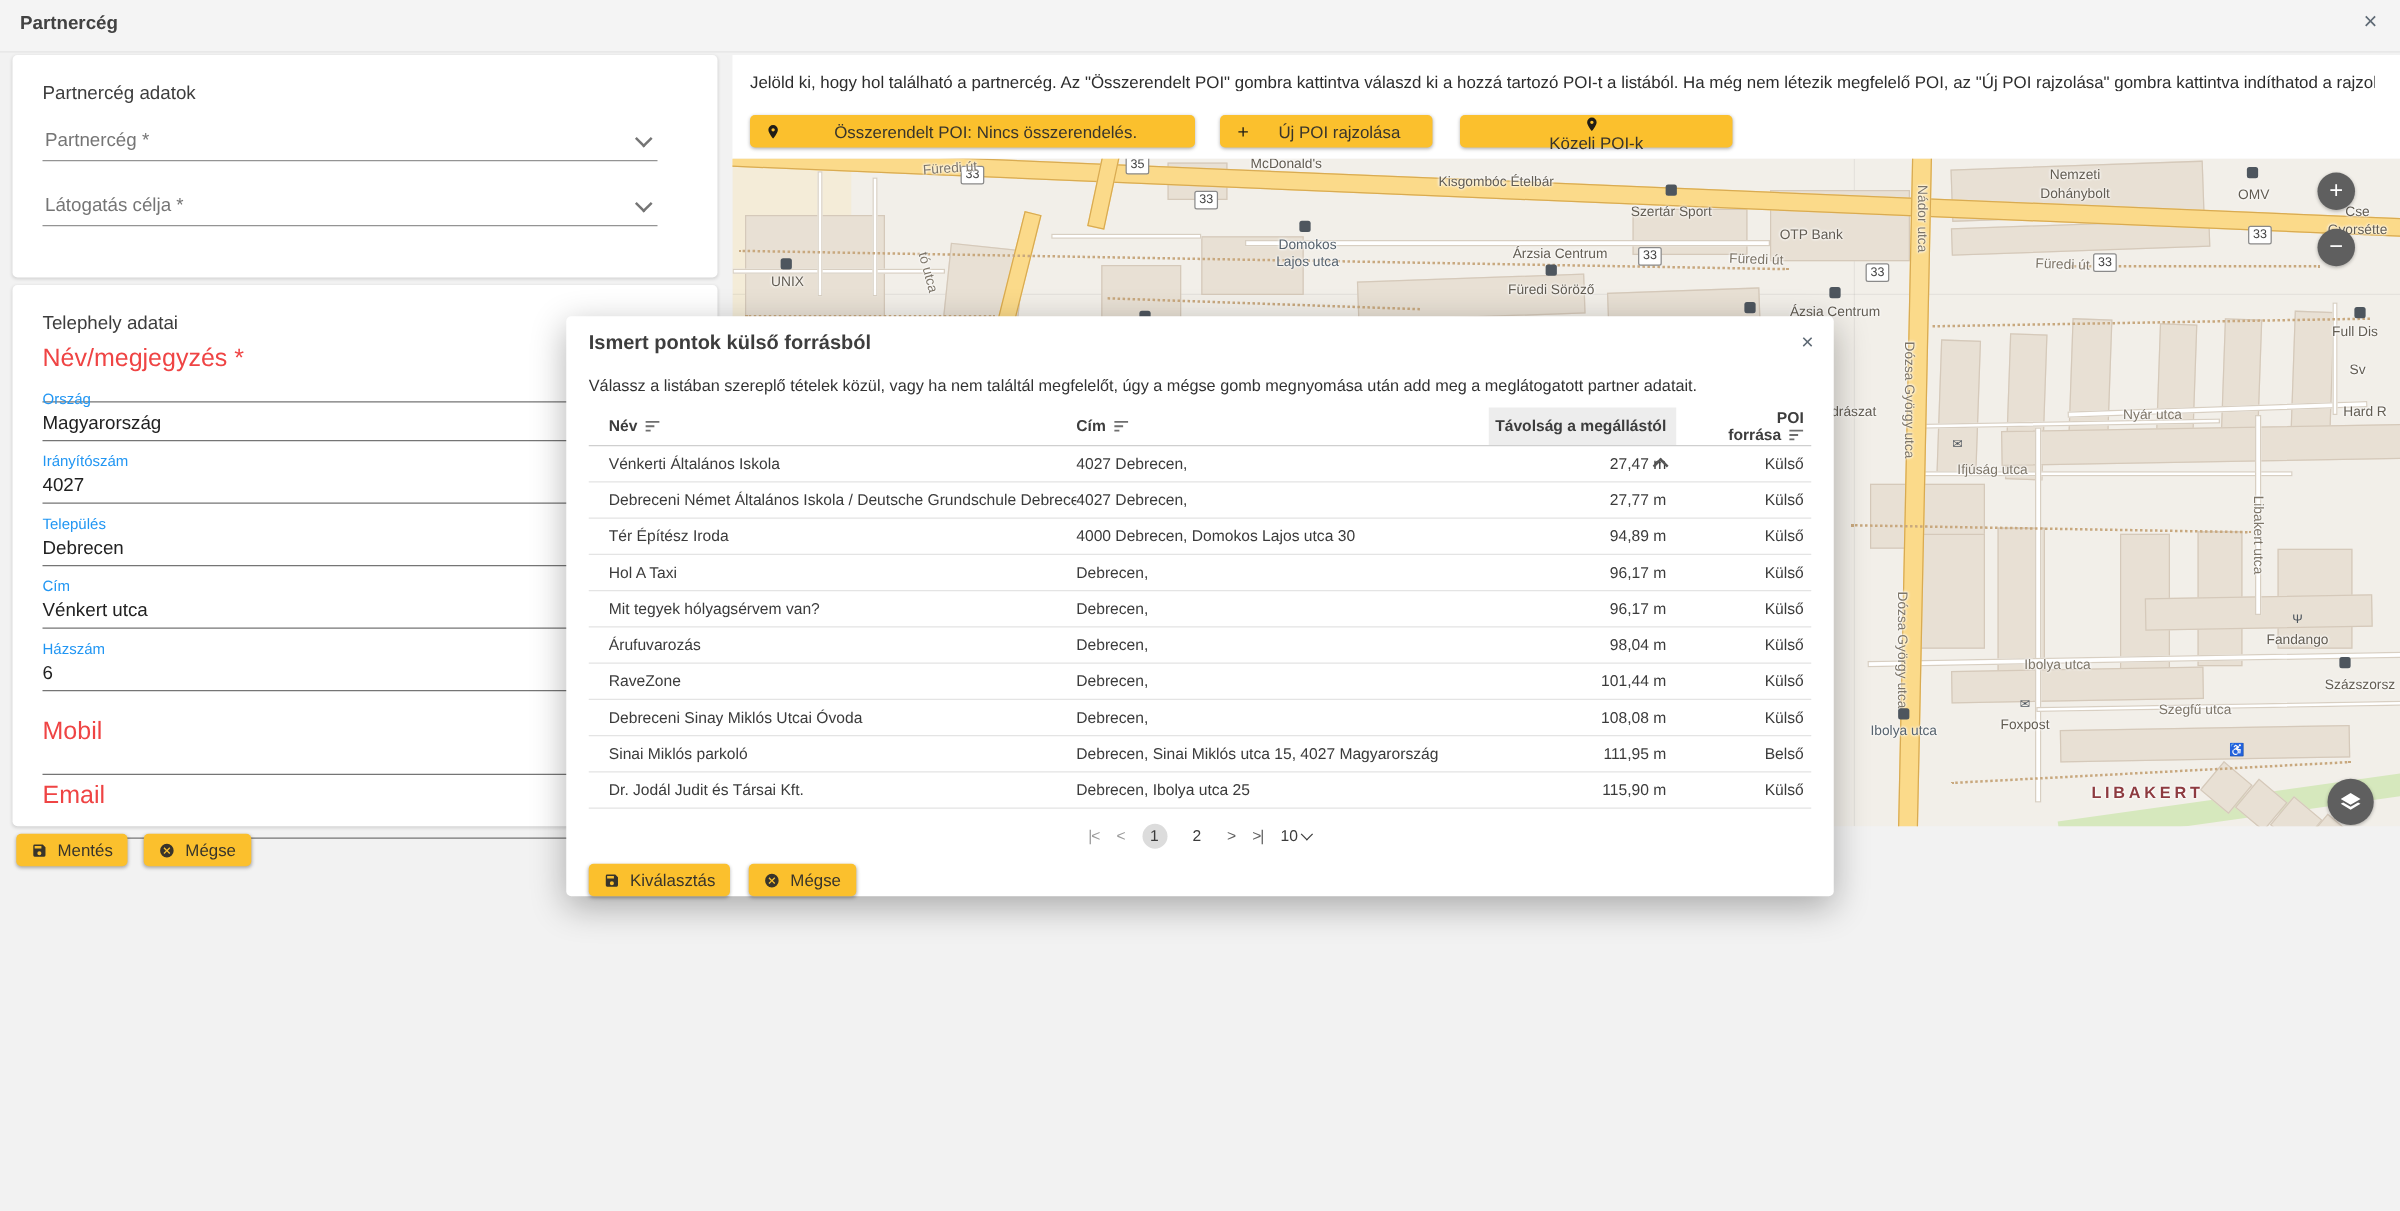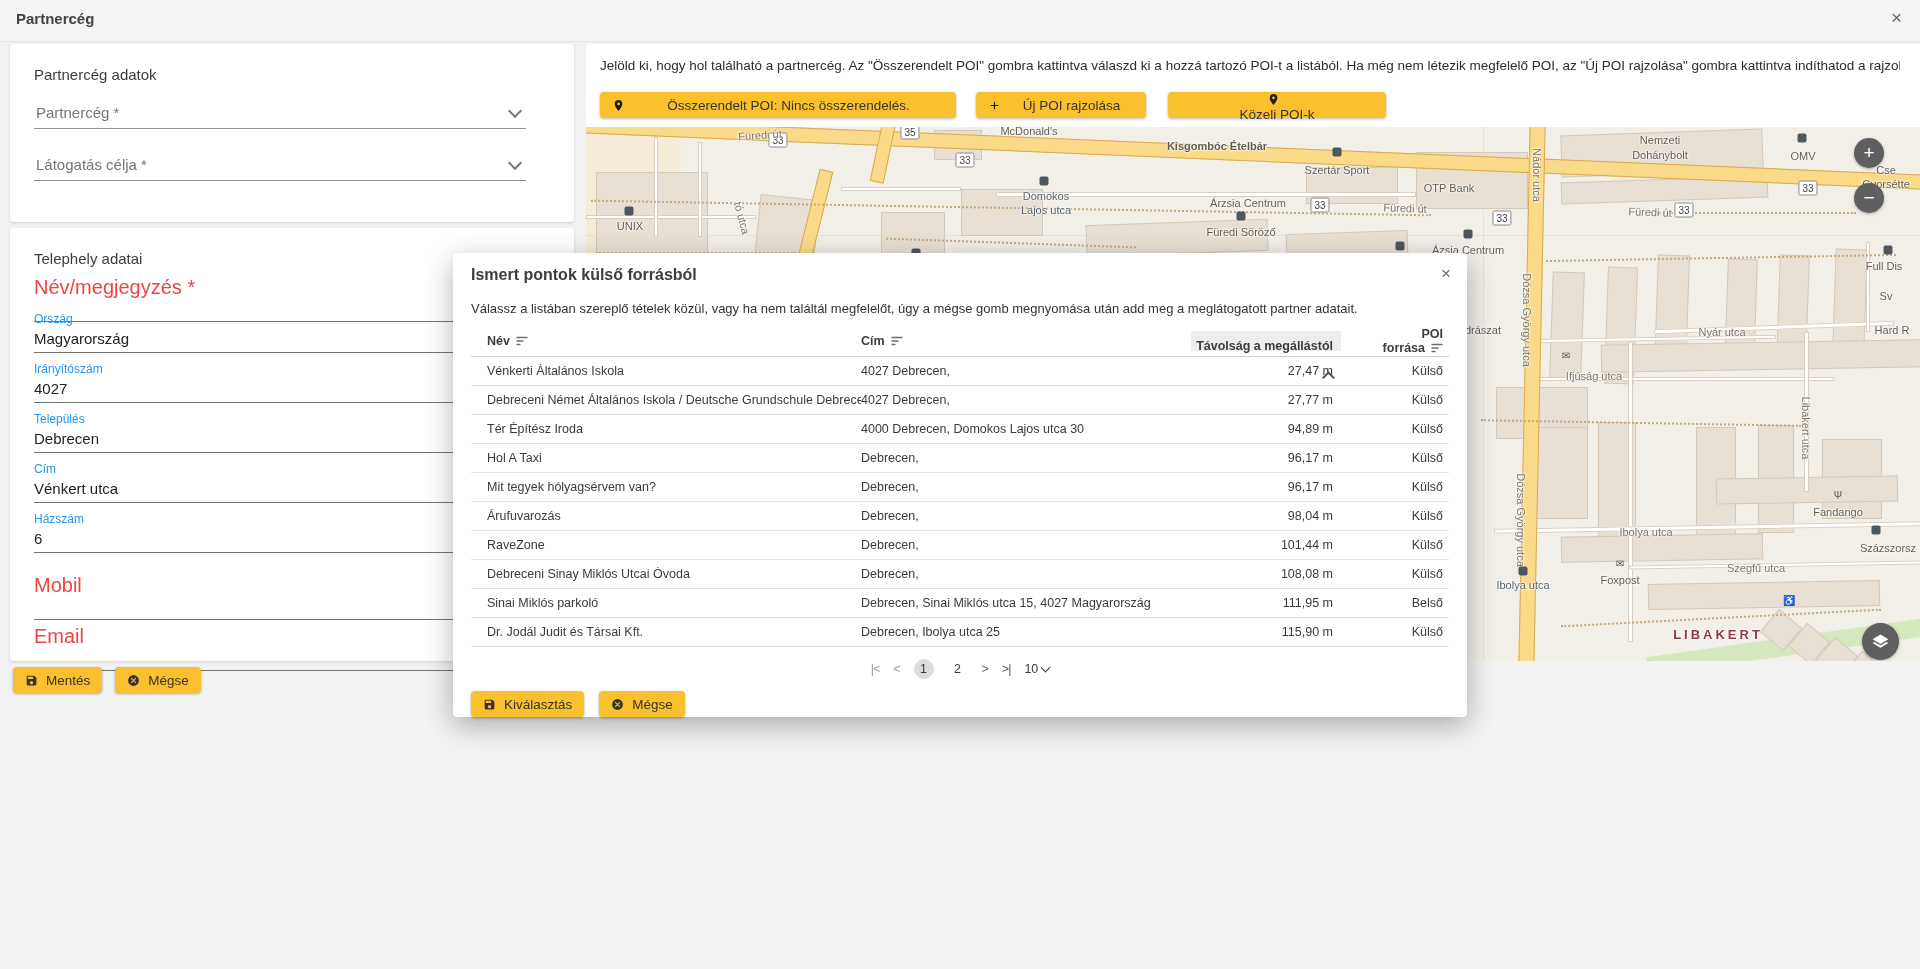--- a/index.html
+++ b/index.html
@@ -72,21 +72,21 @@
   #modal .m-title{font-size:16px;font-weight:bold;color:#3d3d3d;padding-top:13px;}
   #modal .m-x{position:absolute;right:16px;top:11px;font-size:17px;color:#5f6a75;cursor:pointer;}
   #modal .m-desc{font-size:13px;color:#333;margin-top:17px;}
   .tbl{margin-top:10px;}
   .trow{display:flex;align-items:center;height:28px;border-bottom:1px solid #e4e4e4;font-size:12.5px;color:#3b3b3b;}
   .thead{height:30px;border-bottom:1px solid #cfcfcf;font-weight:bold;color:#3d3d3d;}
   .c1{width:390px;padding-left:16px;box-sizing:border-box;overflow:hidden;white-space:nowrap;}
   .c2{width:330px;overflow:hidden;white-space:nowrap;}
   .c3{width:150px;text-align:right;box-sizing:border-box;padding-right:8px;}
   .c4{width:104px;text-align:right;box-sizing:border-box;padding-right:2px;padding-left:35px;}
-  .thead .c3{background:#ededed;height:20px;line-height:30px;}
+  .thead .c3{background:#ededed;height:30px;line-height:30px;}
   .sort-ic{display:inline-block;vertical-align:-1px;margin-left:6px;}
   .asc{display:inline-block;width:7px;height:7px;border-left:2px solid #555;border-top:2px solid #555;transform:rotate(45deg);vertical-align:-2px;margin-left:8px;}
   #pgn{display:flex;align-items:center;justify-content:center;gap:14px;margin-top:12px;font-size:12.5px;color:#9a9a9a;}
   #pgn .nav{cursor:pointer;letter-spacing:-1px;}
   #pgn .nav.on{color:#616161;}
   #pgn .pg{width:20px;height:20px;border-radius:50%;display:flex;align-items:center;justify-content:center;color:#3b3b3b;cursor:pointer;}
   #pgn .pg.cur{background:#dcdcdc;}
   #pgn .size{color:#3b3b3b;display:flex;align-items:center;gap:4px;cursor:pointer;}
   #pgn .size .sch{width:6px;height:6px;border-right:1.5px solid #3b3b3b;border-bottom:1.5px solid #3b3b3b;transform:rotate(45deg);margin-top:-3px;}
   #modal .m-actions{display:flex;gap:15px;margin-top:12px;}
@@ -259,21 +259,21 @@
         <div class="shield" style="left: 324px; top: 5px;">35</div>
         <div class="shield" style="left: 379px; top: 33px;">33</div>
         <div class="shield" style="left: 734px; top: 78px;">33</div>
         <div class="shield" style="left: 916px; top: 91px;">33</div>
         <div class="shield" style="left: 1098px; top: 83px;">33</div>
         <div class="shield" style="left: 1222px; top: 61px;">33</div>
         <div class="m-lab m-street" style="left: 174px; top: 8px; transform: translate(-50%, -50%) rotate(-4deg);">Füredi út</div>
         <div class="m-lab m-street" style="left: 819px; top: 81px; transform: translate(-50%, -50%) rotate(2deg);">Füredi út</div>
         <div class="m-lab m-street" style="left: 1064px; top: 85px; transform: translate(-50%, -50%) rotate(2deg);">Füredi út</div>
         <div class="m-lab m-poi" style="left: 443px; top: 4px;">McDonald's</div>
-        <div class="m-lab m-poi" style="left: 631px; top: 19px; font-weight: bold;">Kisgombóc Ételbár</div>
+        <div class="m-lab m-poi" style="left: 611px; top: 19px;">Kisgombóc Ételbár</div>
         <div class="m-lab m-poi" style="left: 751px; top: 43px;">Szertár Sport</div>
         <div class="m-lab m-poi" style="left: 863px; top: 61px;">OTP Bank</div>
         <div class="m-lab m-poi" style="left: 1074px; top: 13px;">Nemzeti</div>
         <div class="m-lab m-poi" style="left: 1074px; top: 28px;">Dohánybolt</div>
         <div class="m-lab m-poi" style="left: 1217px; top: 29px;">OMV</div>
         <div class="m-lab m-poi" style="left: 1300px; top: 43px;">Cse</div>
         <div class="m-lab m-poi" style="left: 1300px; top: 57px;">Gyorsétte</div>
         <div class="m-lab m-poi" style="left: 44px; top: 99px;">UNIX</div>
         <div class="m-lab m-stop" style="left: 460px; top: 69px;">Domokos</div>
         <div class="m-lab m-stop" style="left: 460px; top: 83px;">Lajos utca</div>

